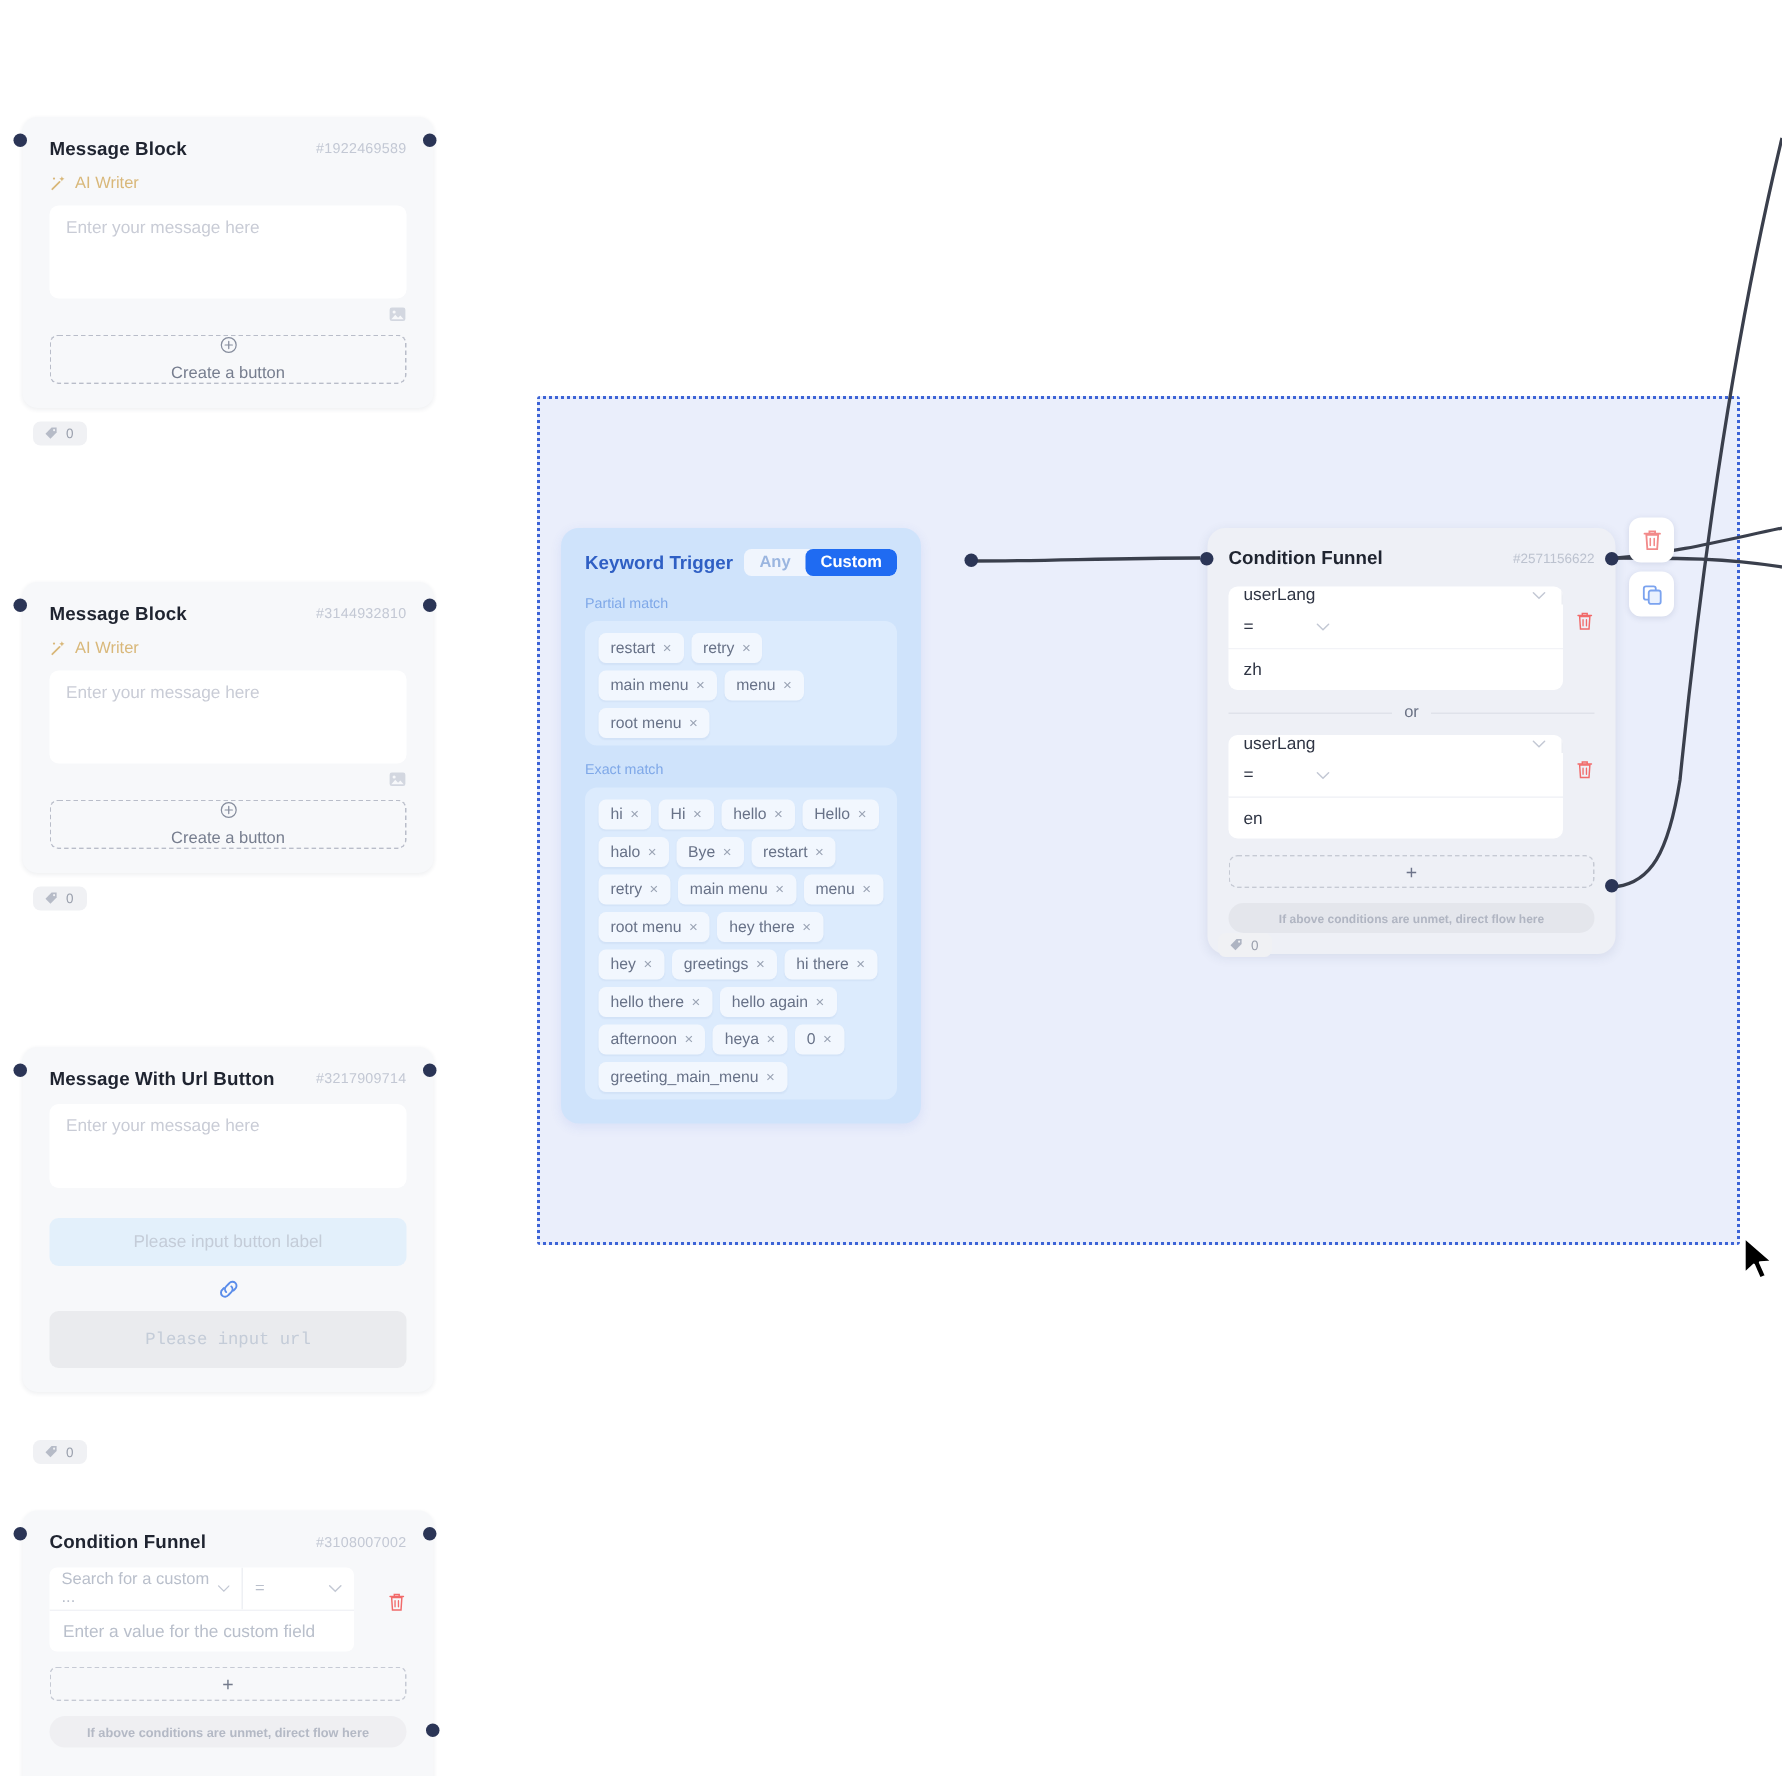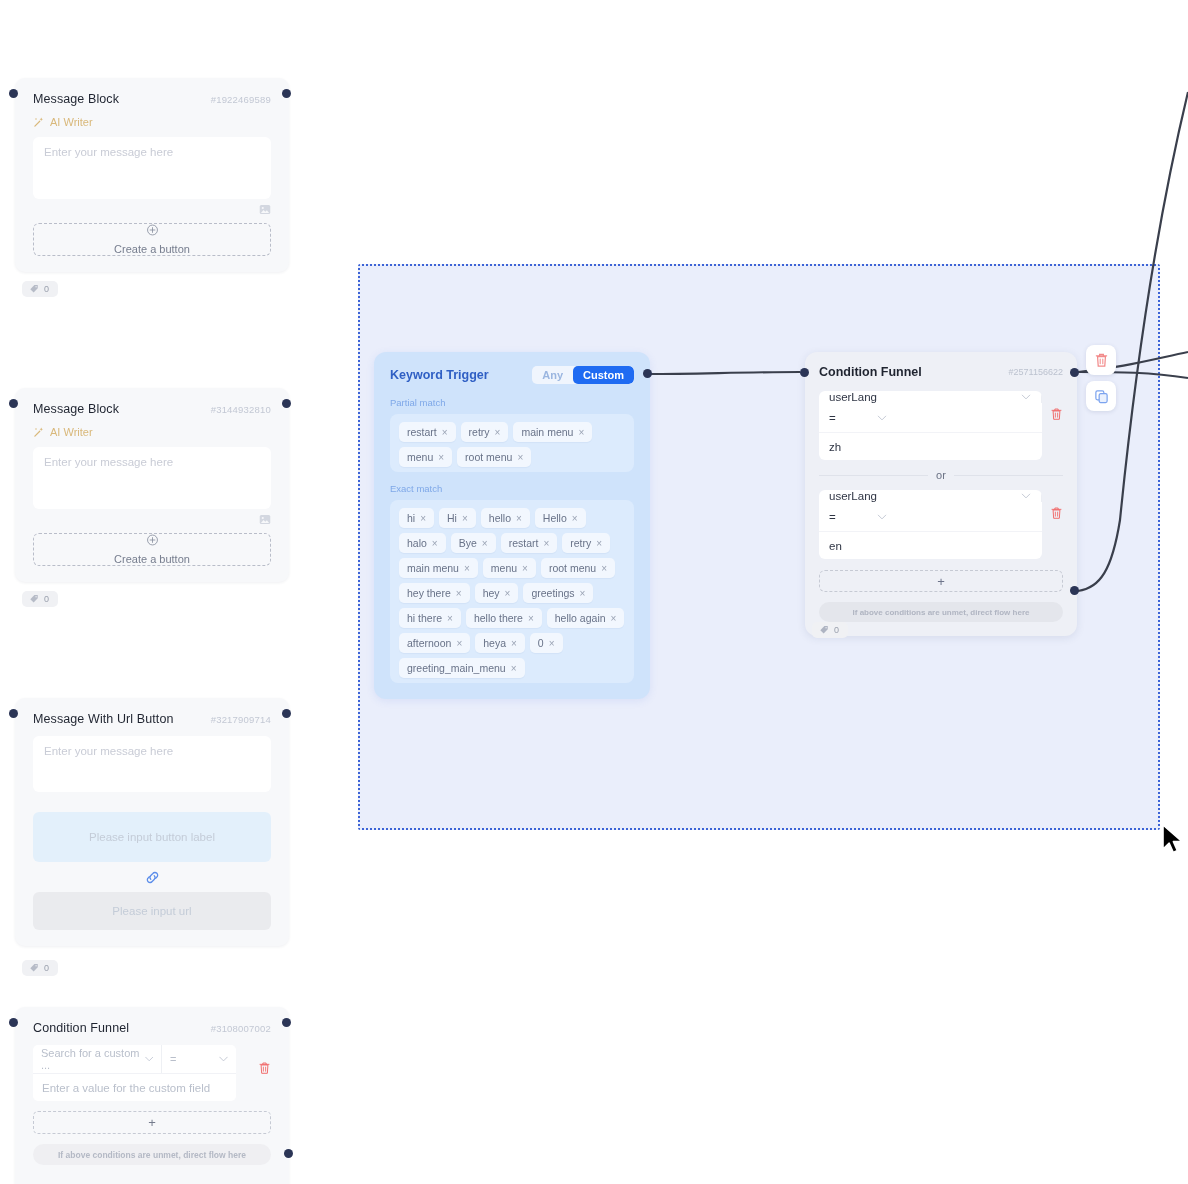--- a/index.html
+++ b/index.html
@@ -28,21 +28,21 @@
     width: 274px;
     background: #f7f8fa;
     border-radius: 10px;
     box-shadow: 0 1px 3px rgba(30,40,70,.07);
   }
   .pcard-head {
     display: flex; align-items: center; justify-content: space-between;
     padding: 14px 18px 10px 18px;
   }
   .pcard-title {
-    font-size: 12.5px; font-weight: normal; color: #1f2430; letter-spacing: .1px;
+    font-size: 12.5px; font-weight: bold; color: #1f2430; letter-spacing: .1px;
   }
   .pcard-id { font-size: 9.5px; color: #c3c8d4; letter-spacing: .2px; }
   .pcard-body { padding: 0 18px 16px 18px; }
 
   .ai-writer {
     display: flex; align-items: center; gap: 5px;
     font-size: 11px; color: #d9b87a; margin-bottom: 9px; font-weight: 500;
   }
   .msg-input {
     background: #fff; border-radius: 6px; height: 62px;
@@ -50,29 +50,29 @@
   }
   .msg-input-tall { height: 56px; }
   .img-row { display: flex; justify-content: flex-end; padding-top: 5px; }
   .create-btn {
     margin-top: 8px;
     border: 1px dashed #b9bdc9; border-radius: 6px;
     height: 33px; display: flex; align-items: center; justify-content: center;
     gap: 7px; font-size: 11px; color: #767d8e; flex-direction: column;
   }
   .btn-label-box {
-    background: #e3f0fb; border-radius: 6px; height: 50px;
+    background: #e3f0fb; border-radius: 6px; height: 32px;
     display: flex; align-items: center; justify-content: center;
     font-size: 11.5px; color: #c4ccd8; margin-top: 20px;
   }
   .link-row { display: flex; justify-content: center; padding: 7px 0 6px 0; }
   .url-box {
     background: #eaebee; border-radius: 6px; height: 38px;
     display: flex; align-items: center; justify-content: center;
-    font-size: 11.5px; color: #c4ccd8;
+    font-size: 11.5px; color: #c4ccd8; font-family: Liberation Mono, monospace;
   }
 
   
   .cf-row { display: flex; align-items: flex-start; gap: 22px; justify-content: flex-end; }
   .cf-fields { flex: 1; }
   .cf-selects { display: flex; background: #fff; border-radius: 5px 5px 0 0; overflow: hidden; }
   .cf-sel {
     display: flex; align-items: center; justify-content: space-between;
     height: 28px; padding: 0 8px; font-size: 11px; color: #b9bfcb;
   }
@@ -106,21 +106,21 @@
   
   .port {
     position: absolute; width: 9px; height: 9px; border-radius: 50%;
     background: #2b3556;
   }
 
   
   .node { position: absolute; border-radius: 12px; }
 
   .node-kw {
-    width: 276px; background: #cfe3fb;
+    width: 240px; background: #cfe3fb;
     box-shadow: 0 2px 8px rgba(60,99,214,.10);
     padding: 14px 16px 16px 16px;
   }
   .kw-head { display: flex; align-items: center; justify-content: space-between; margin-bottom: 13px; }
   .kw-title { font-size: 12.5px; font-weight: bold; color: #2f5fc4; }
   .kw-toggle { display: flex; background: #f0f5fd; border-radius: 5px; overflow: hidden; }
   .kw-opt { font-size: 11px; padding: 3px 10px; color: #9bb6e0; font-weight: bold; }
   .kw-opt.active { background: #1f6bf2; color: #fff; border-radius: 5px; }
   .kw-sublabel { font-size: 9.5px; color: #7fa8e8; margin-bottom: 6px; font-weight: 500; }
   .tagwell { background: #dcebfd; border-radius: 8px; padding: 8px 9px 5px 9px; margin-bottom: 11px; }

